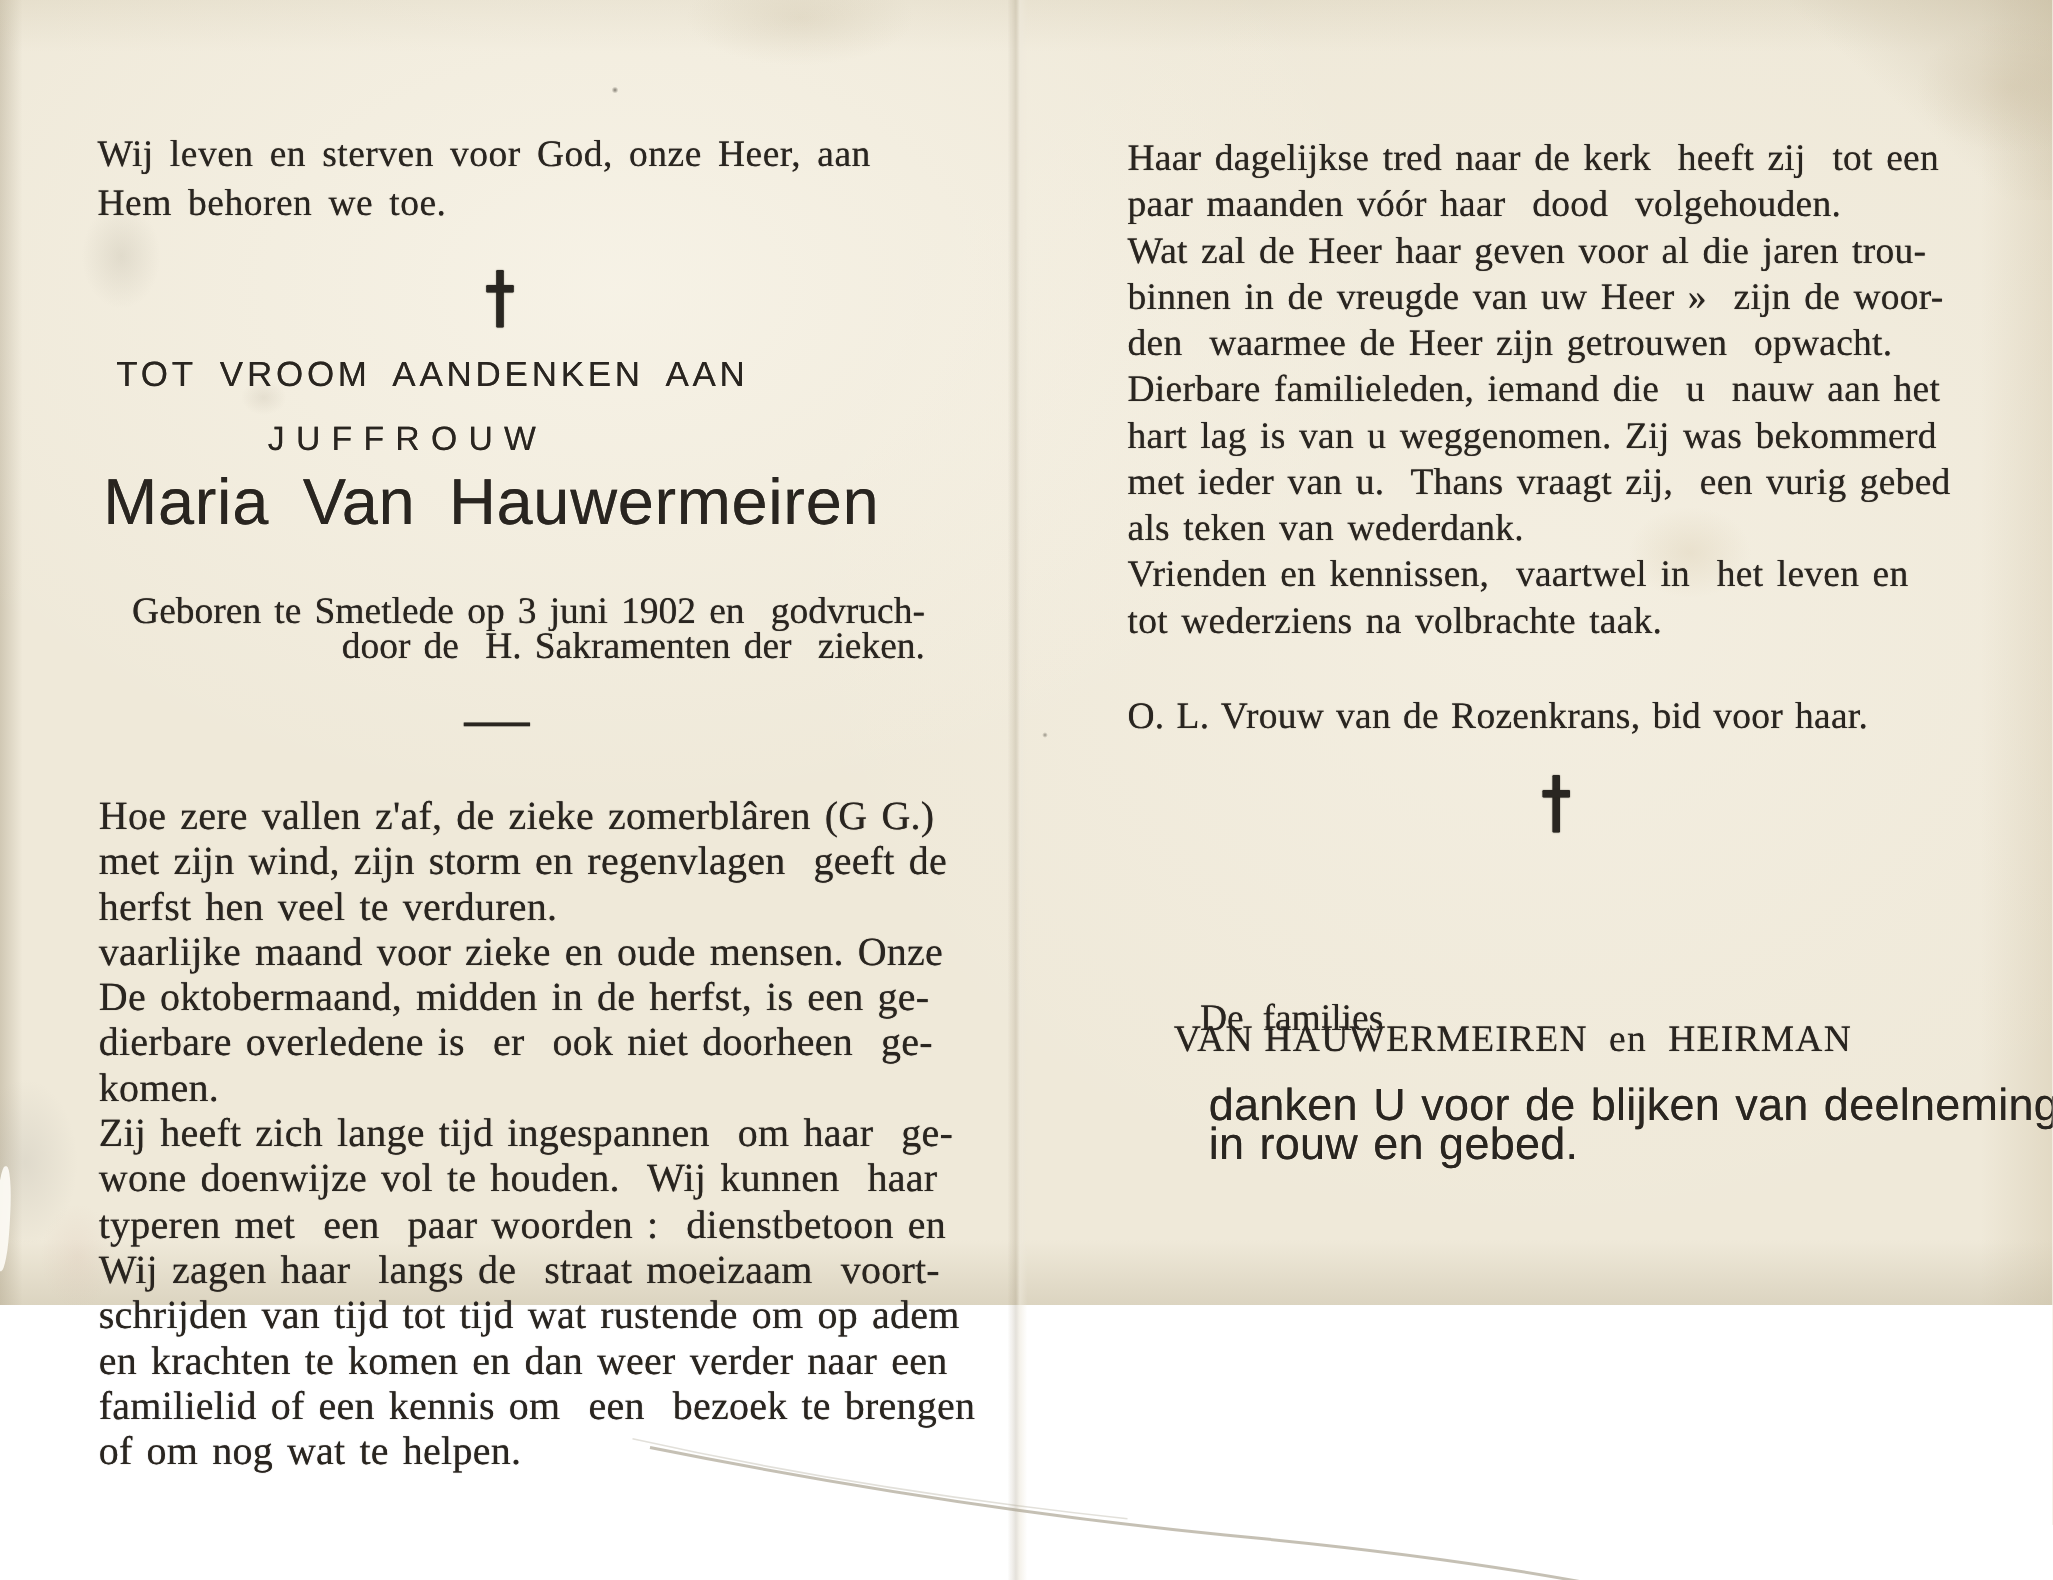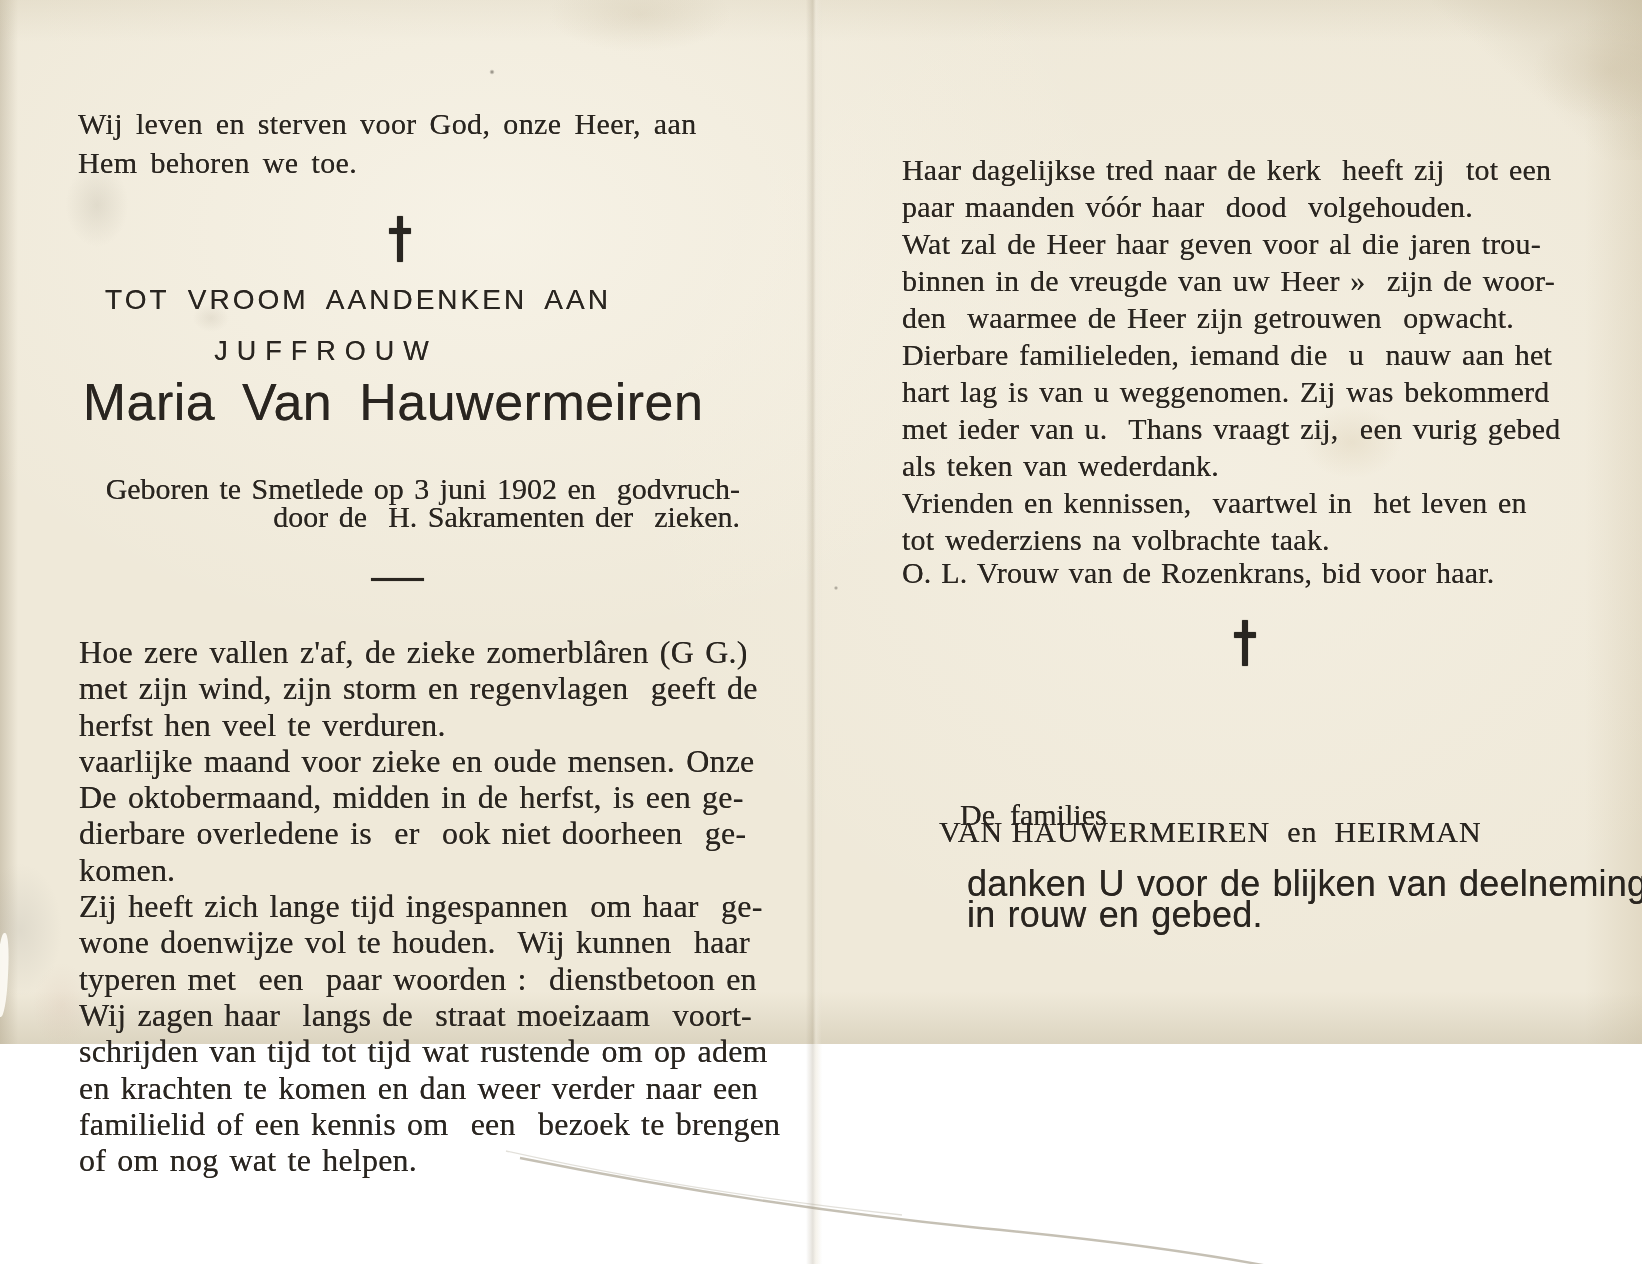--- a/index.html
+++ b/index.html
@@ -37,21 +37,21 @@
   .paper-sliver{position:absolute;left:-3px;top:933px;width:11px;height:84px;
         background:rgba(253,251,245,.92);border-radius:45%;transform:rotate(3deg);}
   
   .t-serif{font-family:"Liberation Serif","DejaVu Serif",serif;
            text-shadow:0 0 .6px rgba(43,37,30,.85);}
   .t-sans{font-family:"Liberation Sans","DejaVu Sans",sans-serif;
           text-shadow:0 0 .5px rgba(43,37,30,.8);}
   .lines .line{white-space:pre;}
   .intro{font-size:30px;line-height:39px;letter-spacing:.4px;word-spacing:5px;}
   .body-left{font-size:32px;line-height:36.3px;letter-spacing:.2px;word-spacing:3px;margin-top:12px;}
-  .body-right{font-size:30px;line-height:37px;letter-spacing:.2px;word-spacing:3px;margin-top:43px;}
+  .body-right{font-size:30px;line-height:37px;letter-spacing:.2px;word-spacing:3px;}
   .heading{font-size:28px;letter-spacing:3px;word-spacing:8px;}
   .honorific{font-size:27px;letter-spacing:9px;}
   .deceased{font-size:52px;letter-spacing:.5px;word-spacing:12px;}
   .lifedates{font-size:30px;line-height:27.5px;word-spacing:3px;text-align:right;}
   .lifedates .line{white-space:pre;}
   .prayer{font-size:30px;letter-spacing:.2px;word-spacing:2px;white-space:pre;}
   .families-label,.family-names{font-size:30px;white-space:pre;}
   .family-names{letter-spacing:1px;}
   .thanks{font-size:36px;line-height:31px;word-spacing:2px;letter-spacing:.2px;}
   .divider{position:absolute;left:371px;top:578px;width:53px;height:3px;background:#2a2620;
@@ -78,21 +78,21 @@
     <div class="abs lines intro t-serif" style="left:78px;top:104px;">
         <div class="line">Wij leven en sterven voor God, onze Heer, aan</div>
         <div class="line">Hem behoren we toe.</div>
       </div>
 
     <div class="cross" style="left:389px;top:216px;width:22px;height:46px;">
       <span class="v"></span>
       <span class="h"></span>
     </div>
 
-    <div class="cx heading t-sans" style="left:358px;top:284px;">TOT VROOM AANDENKEN AAN</div>
+    <div class="cx heading t-sans" style="left:346px;top:284px;">TOT VROOM AANDENKEN AAN</div>
 
     <div class="cx honorific t-sans" style="left:326px;top:336px;">JUFFROUW</div>
 
     <div class="cx deceased t-sans" style="left:393px;top:372px;">Maria Van Hauwermeiren</div>
 
     <div class="abs lines lifedates t-serif" style="left:60px;top:475px;width:680px;">
         <div class="line">Geboren te Smetlede op 3 juni 1902 en  godvruch-</div>
         <div class="line">door de  H. Sakramenten der  zieken.</div>
       </div>
 

